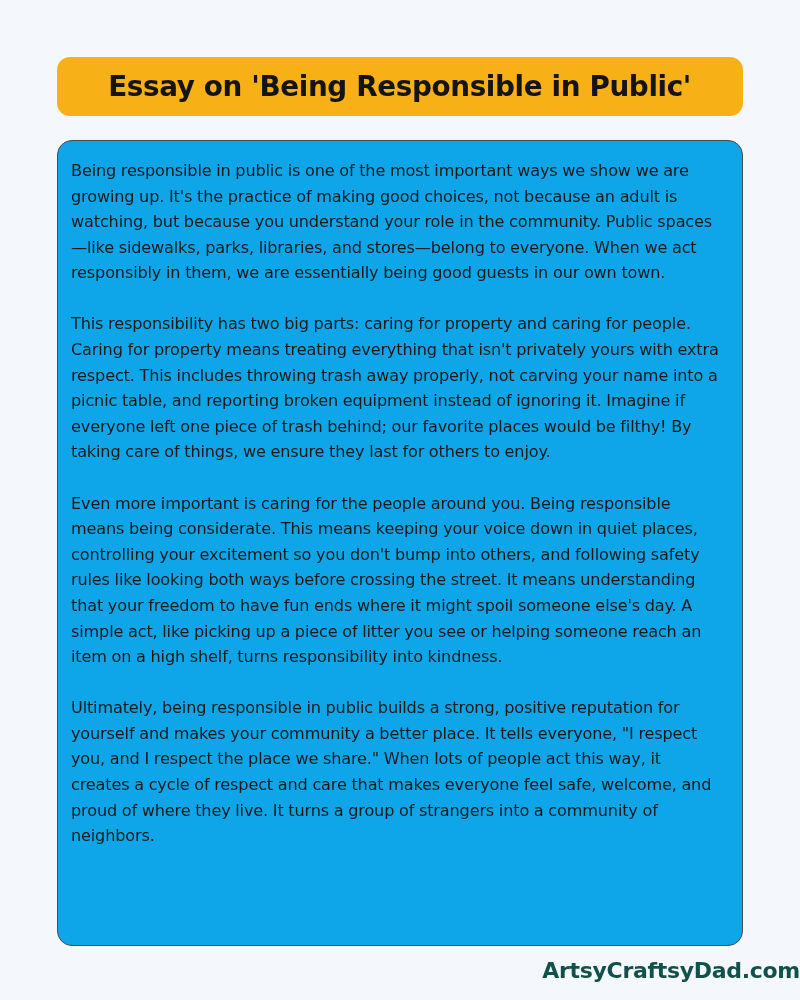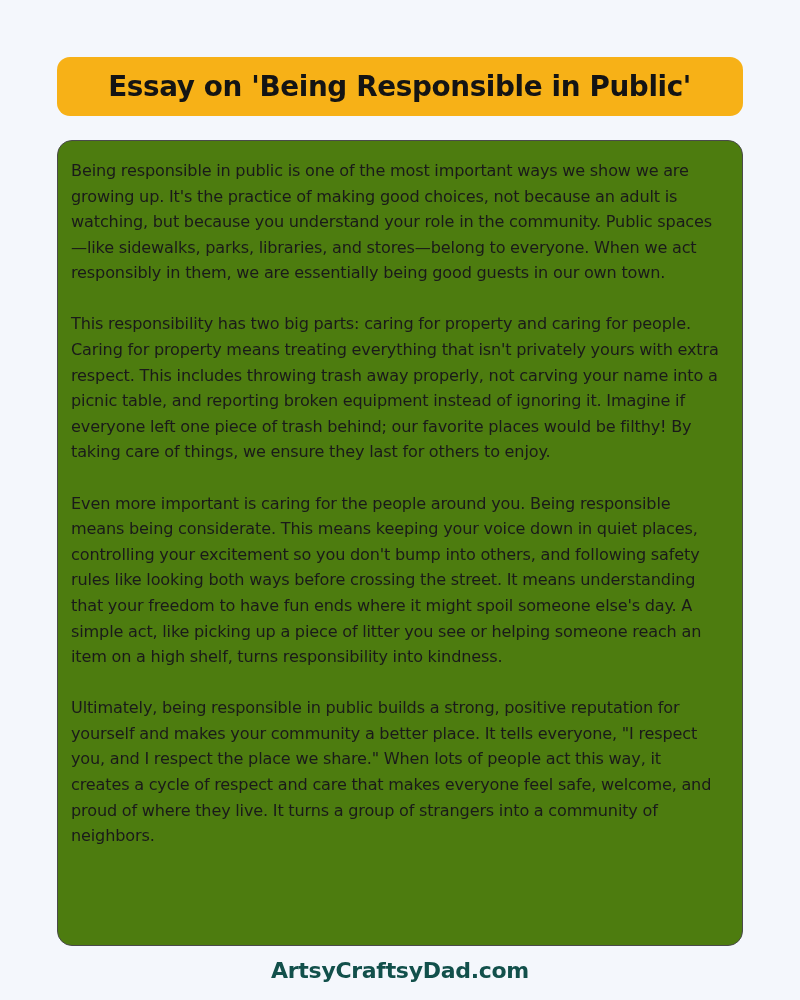--- a/index.html
+++ b/index.html
@@ -53,21 +53,21 @@
     transform-origin: center;
   }
 
   
   .essay-card {
     position: absolute;
     left: 57px;
     top: 140px;
     width: 686px;
     height: 806px;
-    background: #4d7c0f;
+    background: #0ea5e9;
     border: 1.6px solid #4a4a4a;
     border-radius: 15px;
     padding: 17px 20px 10px 13px;
     overflow: hidden;
   }
 
   .essay-body {
     font-family: "DejaVu Sans", sans-serif;
     font-size: 16.1px;
     line-height: 25.6px;
@@ -84,21 +84,21 @@
   .essay-body p:last-child {
     margin-bottom: 4px;
   }
 
   
   .footer-brand {
     position: absolute;
     left: 0;
     right: 0;
     top: 958px;
-    text-align: center;
+    text-align: right;
     font-family: "DejaVu Sans", sans-serif;
     font-weight: bold;
     font-size: 22px;
     letter-spacing: -0.3px;
     color: #12504b;
   }
 </style>
 </head>
 <body>
 

